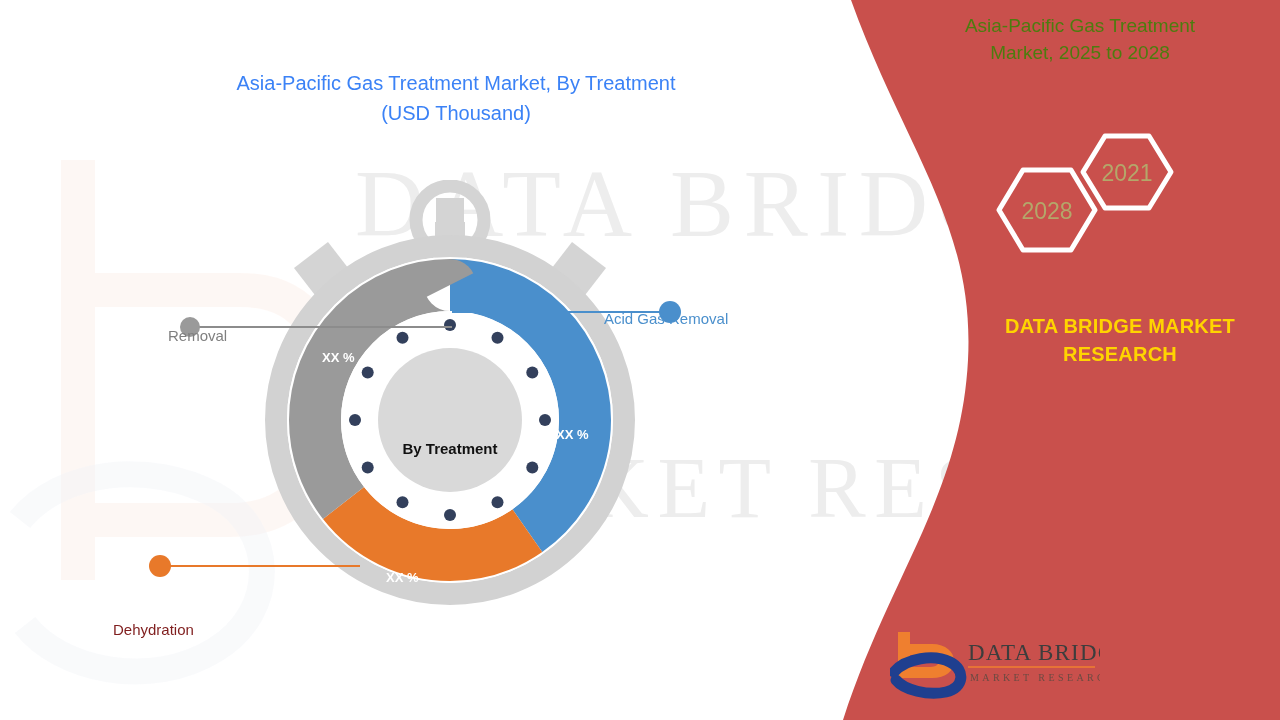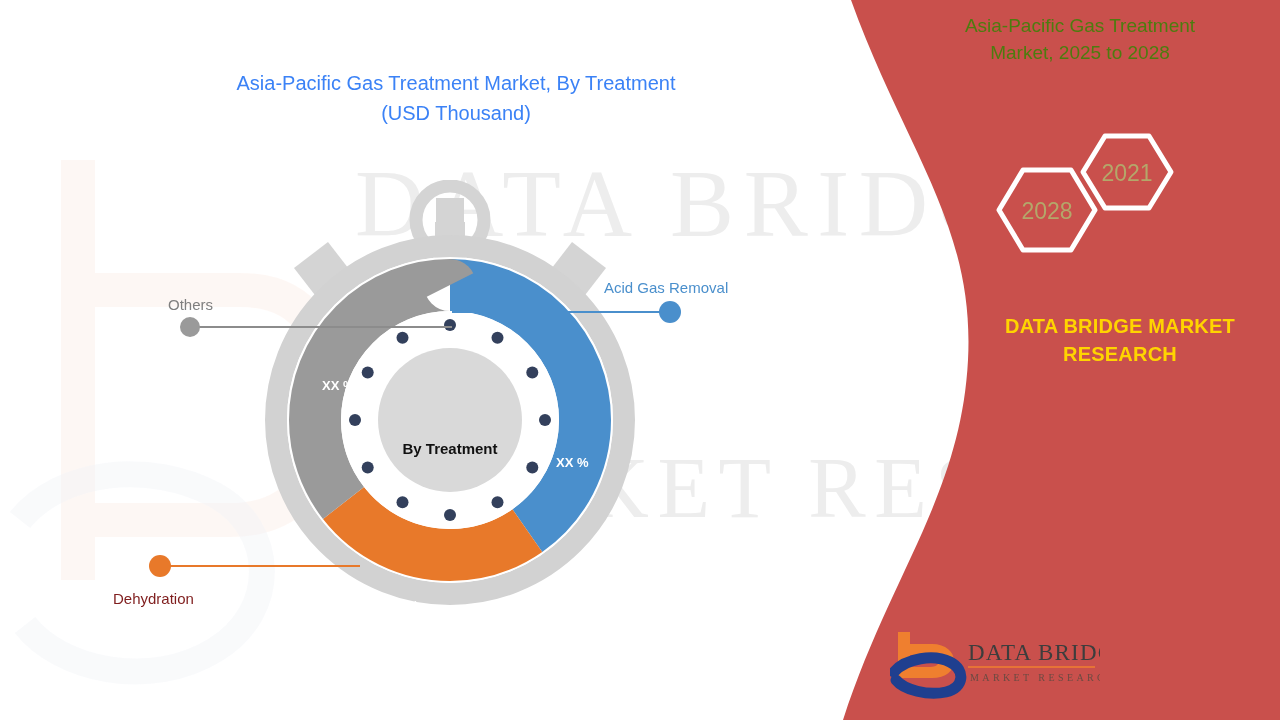--- a/index.html
+++ b/index.html
@@ -131,20 +131,21 @@
     font-weight: bold;
     color: #111111;
   }
 
   
   .callout {
     position: absolute;
     white-space: nowrap;
     font-size: 14px;
     font-weight: bold;
+    margin-top: 31px;
   }
   .callout-others {
     left: 168px; top: 296px;
     color: #7f7f7f;
     font-weight: 400;
     font-size: 15px;
   }
   .callout-acid {
     left: 604px; top: 279px;
     color: #4a8fcc;
@@ -157,21 +158,20 @@
     font-weight: 400;
     font-size: 15px;
   }
 
   .pct {
     position: absolute;
     font-size: 13px;
     font-weight: bold;
     color: #ffffff;
     white-space: nowrap;
-    margin-top: 28px;
   }
   .pct-gray  { left: 322px; top: 350px; }
   .pct-blue  { left: 556px; top: 427px; }
   .pct-orange{ left: 386px; top: 570px; }
 </style>
 </head>
 <body>
 
 <div id="stage">
 
@@ -252,21 +252,21 @@
     <line x1="196" y1="327" x2="452" y2="327" stroke="#8c8c8c" stroke-width="2"></line>
     <circle cx="190" cy="327" r="10" fill="#9a9a9a"></circle>
 
     <line x1="660" y1="312" x2="452" y2="312" stroke="#4a8fcc" stroke-width="2"></line>
     <circle cx="670" cy="312" r="11" fill="#4a8fcc"></circle>
 
     <line x1="167" y1="566" x2="360" y2="566" stroke="#e8792a" stroke-width="2"></line>
     <circle cx="160" cy="566" r="11" fill="#e8792a"></circle>
   </svg>
 
-  <div class="callout callout-others">Others</div>
+  <div class="callout callout-others">Removal</div>
   <div class="callout callout-acid">Acid Gas Removal</div>
   <div class="callout callout-dehy">Dehydration</div>
 
   <div class="pct pct-gray">XX %</div>
   <div class="pct pct-blue">XX %</div>
   <div class="pct pct-orange">XX %</div>
 
   <svg class="red-panel" viewBox="0 0 1280 720">
     <path d="M851 0 C905 150 975 225 968 360 C961 495 890 575 843 720 L1280 720 L1280 0 Z" fill="#c9504c"></path>
   </svg>

